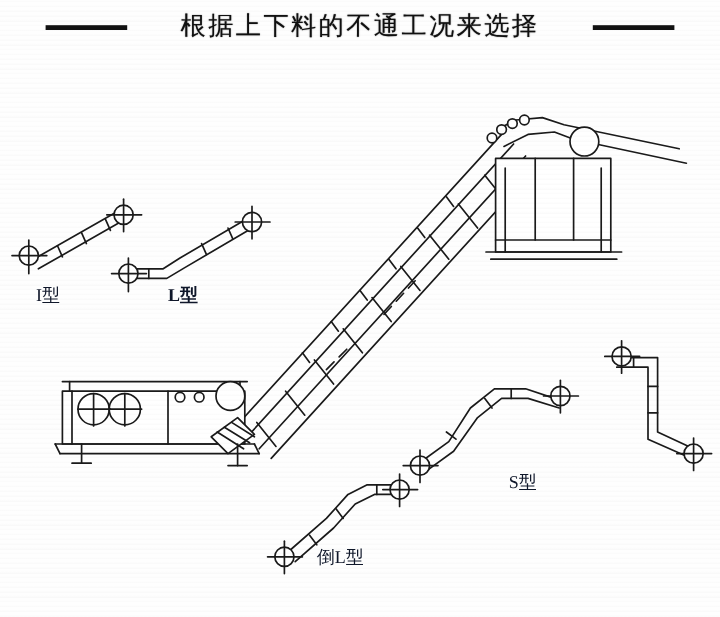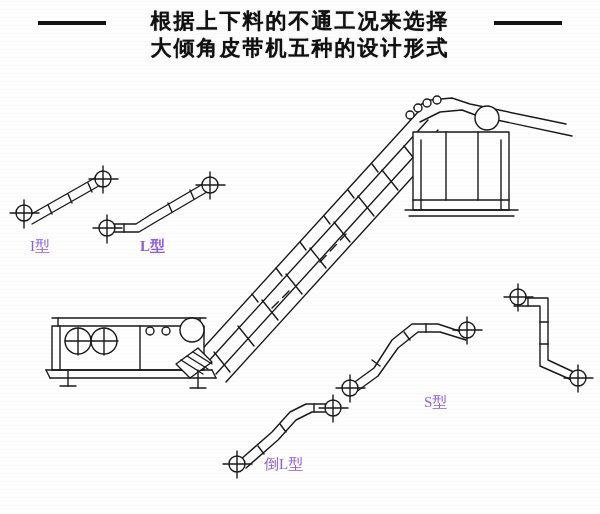--- a/index.html
+++ b/index.html
@@ -22,40 +22,40 @@
   }
   .title-block {
     position: absolute;
     left: 0;
     top: 8px;
     width: 600px;
     text-align: center;
   }
   .title-line {
     font-family: "Liberation Serif", serif;
-    font-weight: bold;
+    font-weight: normal;
     font-size: 21px;
     letter-spacing: 2px;
     color: #101010;
     line-height: 27px;
     text-shadow: 0 0 1px #555;
   }
   .rule {
     position: absolute;
     height: 4px;
     background: #121212;
     top: 21px;
   }
   .rule.left { left: 38px; width: 68px; }
   .rule.right { left: 494px; width: 68px; }
   .label {
     position: absolute;
     font-family: "Liberation Serif", serif;
     font-size: 15px;
-    color: #8b5cf6;
+    color: #0f172a;
     white-space: nowrap;
   }
   svg { position: absolute; left: 0; top: 0; }
   .noise {
     position: absolute;
     inset: 0;
     pointer-events: none;
     opacity: 0.05;
     background:
       repeating-linear-gradient(0deg, rgba(0,0,0,0.4) 0px, rgba(0,0,0,0) 2px, rgba(0,0,0,0) 4px);
@@ -64,21 +64,20 @@
 </head>
 <body>
 
 <div id="canvas">
 
   <div class="rule left"></div>
   <div class="rule right"></div>
 
   <div class="title-block">
     <div class="title-line">根据上下料的不通工况来选择</div>
-    <div class="title-line">大倾角皮带机五种的设计形式</div>
   </div>
 
   <svg width="600" height="514" viewBox="0 0 600 514">
     <g fill="none" stroke="#1a1a1a" stroke-width="1.4" stroke-linecap="round" stroke-linejoin="round">
 
       <g>
         <line x1="28" y1="216" x2="100" y2="175"></line>
         <line x1="32" y1="224" x2="104" y2="183"></line>
         <circle cx="24" cy="213" r="8" fill="#ffffff"></circle>
         <circle cx="103" cy="179" r="8" fill="#ffffff"></circle>

